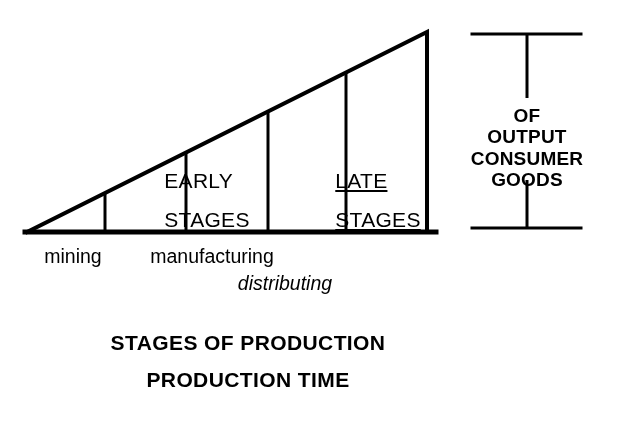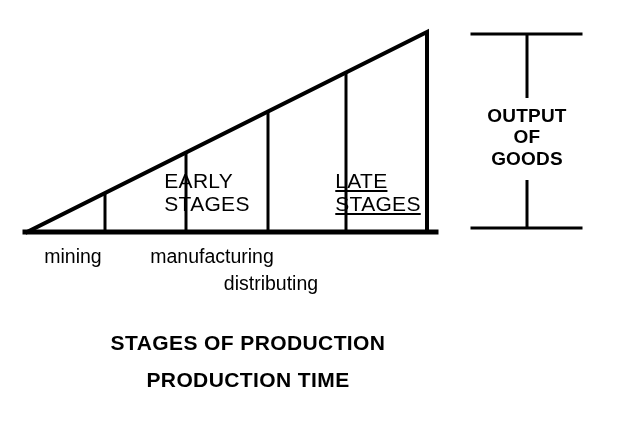--- a/index.html
+++ b/index.html
@@ -30,21 +30,21 @@
     line-height: 1.0;
   }
   .stage-band-label {
     font-size: 21px;
     font-weight: 400;
     letter-spacing: 0.3px;
     transform: translateX(-50%);
   }
   .stage-band-label .line2 {
     display: block;
-    margin-top: 2px;
+    margin-top: 18px;
   }
   .process-label {
     font-size: 19.5px;
     font-weight: 400;
     transform: translateX(-50%);
   }
   .bracket-label {
     font-size: 19px;
     font-weight: bold;
     letter-spacing: 0.2px;
@@ -87,24 +87,25 @@
   </div>
 
   <div class="txt stage-band-label" style="left:378px; top:170px;text-decoration:underline;">
     <span>LATE</span>
     <span class="line2">STAGES</span>
   </div>
 
   <div class="txt process-label" style="left:73px; top:247px;">mining</div>
   <div class="txt process-label" style="left:212px; top:247px;">manufacturing</div>
 
-  <div class="txt process-label" style="left:271px; top:274px;">distributing</div>
+  <div class="txt process-label" style="left:285px; top:274px;font-style:italic;">distributing</div>
 
   <div class="txt bracket-label" style="left:527px; top:105px;">
+    <div>OF</div>
     <div>OUTPUT</div>
-    <div>OF</div>
+    <div>CONSUMER</div>
     <div>GOODS</div>
   </div>
 
   <div class="txt caption" style="left:248px; top:332px;">STAGES OF PRODUCTION</div>
   <div class="txt caption" style="left:248px; top:369px;">PRODUCTION TIME</div>
 
 </div>
 
 </body></html>

